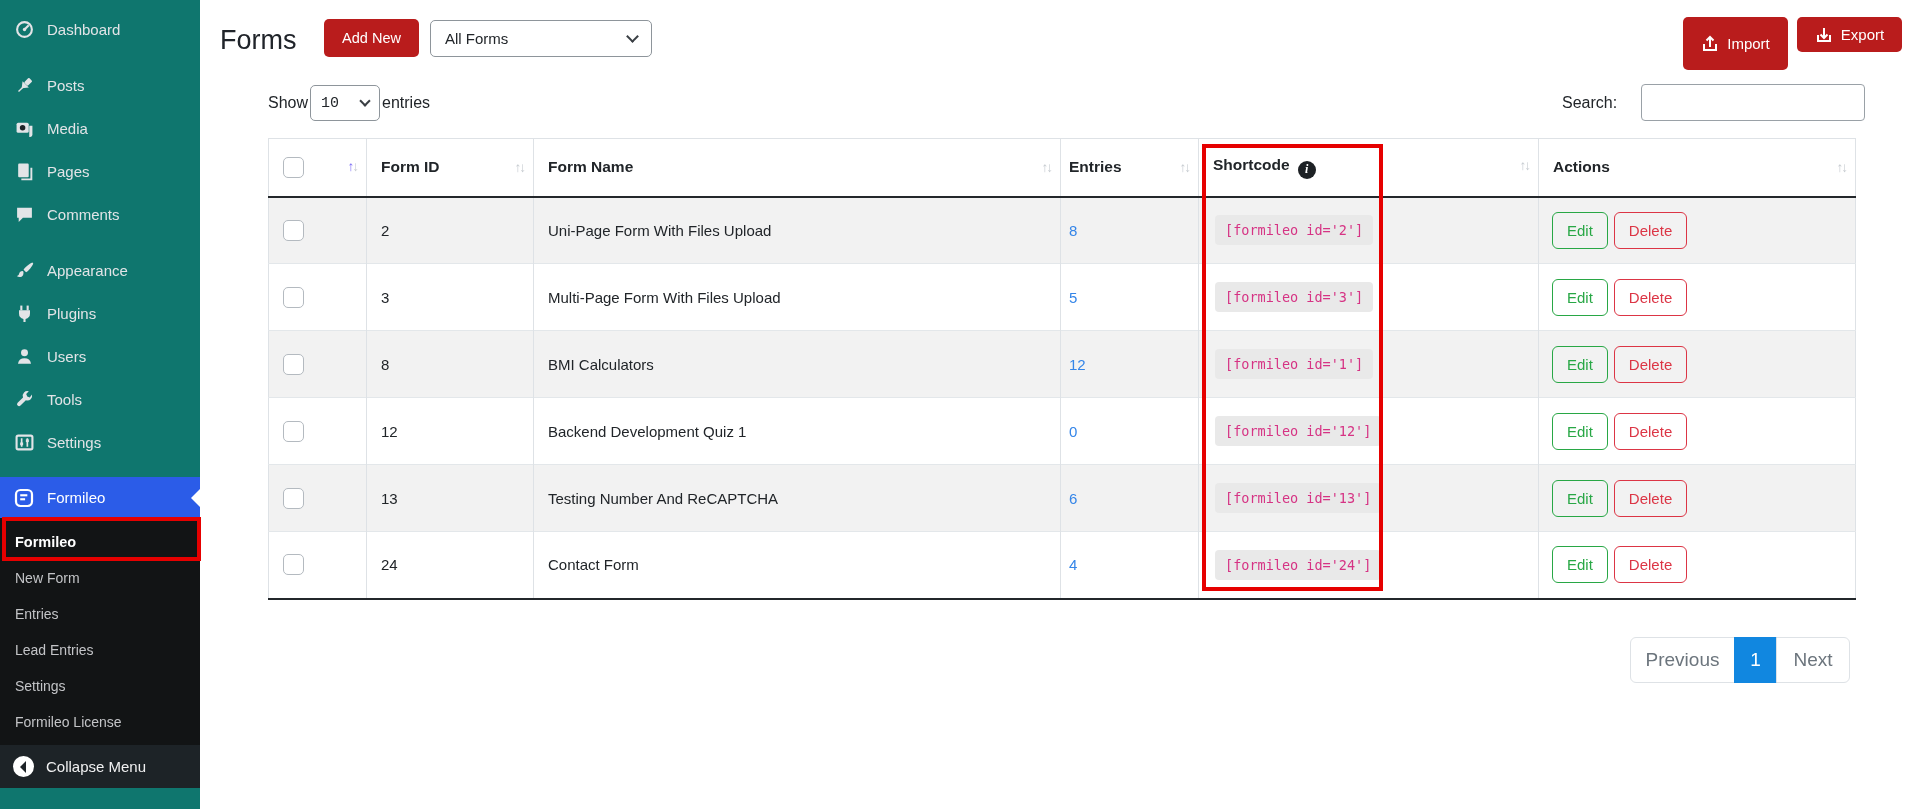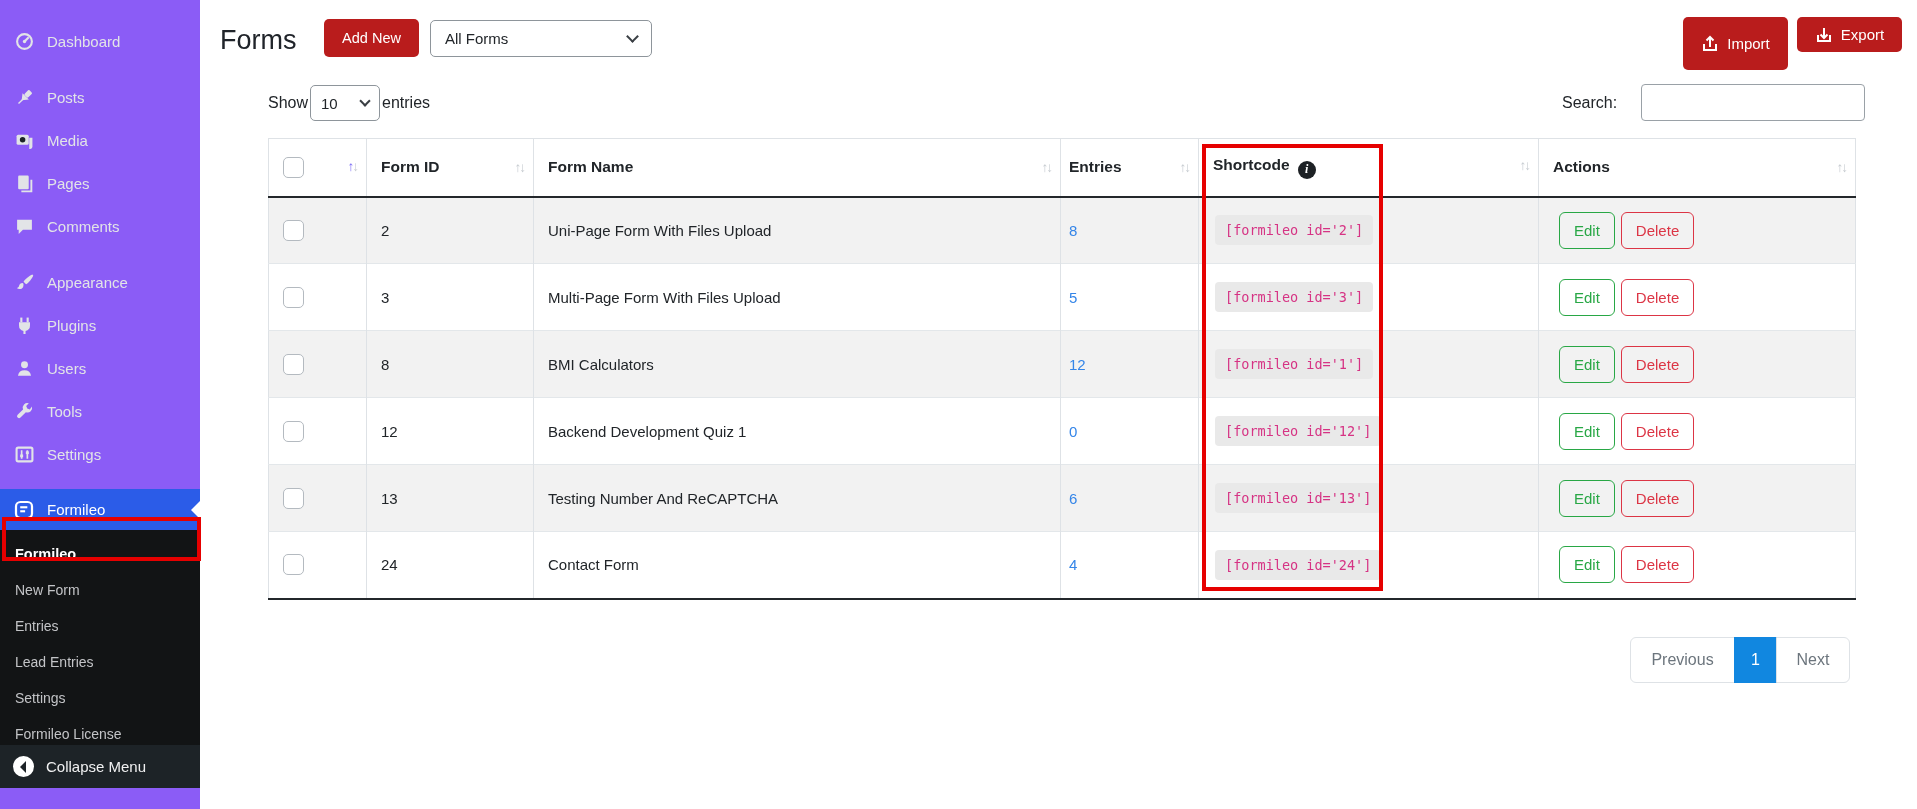--- a/index.html
+++ b/index.html
@@ -2,21 +2,21 @@
 <html><head>
 <meta charset="utf-8">
 <style>
   * { margin:0; padding:0; box-sizing:border-box; }
   html,body { background:#fff; }
   #app {
     position:relative; width:1917px; height:809px; overflow:hidden;
     font-family:"Liberation Sans", sans-serif; background:#fff; color:#212529;
   }
   
-  .sidebar { position:absolute; left:0; top:0; width:200px; height:809px; background:#8b5cf6; padding-top:20px; }
+  .sidebar { position:absolute; left:0; top:0; width:200px; height:809px; background:#0f766e; padding-top:8px; }
   .mi { height:43px; display:flex; align-items:center; gap:13px; padding-left:14px; color:#e2e4e7; font-size:15px; cursor:pointer; }
   .mi .ico { width:20px; height:20px; display:flex; align-items:center; justify-content:center; flex:0 0 20px; }
   .mi svg { display:block; }
   .sp13 { height:13px; }
   .mi.active { background:#2b5ce8; color:#fff; height:41px; position:relative; }
   .mi.active .arrow-notch { position:absolute; right:0; top:50%; margin-top:-9px; width:0; height:0;
     border:9px solid transparent; border-right-color:#ffffff; border-left-width:0; }
   .submenu { background:#121415; padding:6px 0 11px 0; }
   .smi { height:36px; display:flex; align-items:center; padding-left:15px; color:#c3c4c7; font-size:14px; cursor:pointer; }
   .smi.bold { color:#fff; font-weight:bold; font-size:14.5px; }
@@ -27,51 +27,51 @@
   
   .page-title { position:absolute; left:220px; top:25px; font-size:27px; color:#20242a; }
   .btn-blue { position:absolute; background:#b91c1c; color:#fff; border:none; border-radius:5px; font-size:14.5px; font-family:inherit; display:flex; align-items:center; justify-content:center; gap:8px; cursor:pointer; }
   .btn-add { left:324px; top:19px; width:95px; height:38px; }
   .btn-import { left:1683px; top:17px; width:105px; height:53px; font-size:15px; }
   .btn-export { left:1797px; top:17px; width:105px; height:35px; font-size:15px; }
   .select-box { position:absolute; background:#fff; border:1px solid #8e959b; border-radius:5px; display:flex; align-items:center; font-size:15px; color:#212529; cursor:pointer; }
   .filter-select { left:430px; top:20px; width:222px; height:37px; padding:0 14px; }
   .filter-select .chev { margin-left:auto; width:9px; height:9px; border-right:2px solid #3a3f44; border-bottom:2px solid #3a3f44; transform:rotate(45deg); margin-top:-5px; }
   .show-group { position:absolute; left:268px; top:85px; height:36px; display:flex; align-items:center; gap:2px; font-size:16px; color:#212529; }
-  .size-select { position:relative; width:70px; height:36px; border:1px solid #8e959b; border-radius:5px; background:#fff; display:flex; align-items:center; padding:0 10px; font-size:15px; cursor:pointer; }
+  .size-select { position:relative; width:70px; height:36px; border:1px solid #8e959b; border-radius:5px; background:#fff; display:flex; align-items:center; padding:0 10px; font-size:15px; cursor:pointer;font-family:Liberation Mono, monospace; }
   .size-select .chev { margin-left:auto; width:8px; height:8px; border-right:2px solid #3a3f44; border-bottom:2px solid #3a3f44; transform:rotate(45deg); margin-top:-4px; }
   .search-group { position:absolute; left:1562px; top:84px; height:37px; display:flex; align-items:center; gap:24px; font-size:16px; color:#212529; }
   .search-input { width:224px; height:37px; border:1px solid #9aa1a7; border-radius:4px; background:#fff; font-size:15px; padding:0 10px; font-family:inherit; }
   
   .table-wrap { position:absolute; left:268px; top:138px; width:1587px; }
   table { border-collapse:collapse; table-layout:fixed; width:1587px; border:1px solid #dee2e6; border-bottom:2px solid #23272b; }
   th, td { text-align:left; vertical-align:middle; }
   th:not(:first-child), td:not(:first-child) { border-left:1px solid #dee2e6; }
   thead tr { height:58px; }
   th { font-size:15.5px; font-weight:bold; color:#212529; padding-left:14px; border-bottom:2px solid #23272b; cursor:pointer; }
   tbody tr { height:67px; background:#fff; }
   tbody tr:nth-child(odd) { background:#f2f2f2; }
   tbody tr:not(:first-child) td { border-top:1px solid #e3e7ea; }
   td { font-size:15px; color:#212529; padding-left:14px; }
   td.c-entries, th.c-entries { padding-left:8px; }
   td.c-short { padding-left:16px; }
-  td.c-act { padding-left:20px; }
+  td.c-act { padding-left:13px; }
   .sort { float:right; margin-right:9px; margin-top:2px; font-size:13.5px; letter-spacing:-2px; color:#c6cbd0; font-weight:normal; cursor:pointer; }
   .sort .up.active { color:#7e6ff5; font-weight:bold; }
   .cbx { appearance:none; -webkit-appearance:none; width:21px; height:21px; border:1.5px solid #b4bac0; border-radius:5px; background:#fff; cursor:pointer; vertical-align:middle; }
   .entries-link { color:#3485e8; text-decoration:none; cursor:pointer; }
   .badge-code { display:inline-block; background:#e9e9e9; color:#d63384; font-family:"DejaVu Sans Mono", monospace; font-size:13.5px; padding:7px 10px; border-radius:4px; }
   .info-ico { display:inline-flex; width:18px; height:18px; border-radius:50%; background:#1d2125; color:#fff; font-size:12px; font-weight:bold; align-items:center; justify-content:center; margin-left:8px; vertical-align:-3px; font-family:"Liberation Serif", serif; font-style:italic; }
   .btn-edit, .btn-del { background:transparent; border-radius:6px; font-size:15px; font-family:inherit; padding:9px 14px; cursor:pointer; }
   .btn-edit { border:1px solid #28a745; color:#28a745; margin-right:6px; }
   .btn-del { border:1px solid #dc3545; color:#dc3545; }
   .table-redbox { position:absolute; left:1202px; top:144px; width:181px; height:447px; border:4px solid #e60000; pointer-events:none; }
   
   .pagination { position:absolute; left:1630px; top:637px; display:flex; }
-  .pg { height:46px; border:1px solid #dee2e6; background:#fff; color:#6c757d; font-size:16px; display:flex; align-items:center; justify-content:center; cursor:pointer; }
+  .pg { height:46px; border:1px solid #dee2e6; background:#fff; color:#6c757d; font-size:19px; display:flex; align-items:center; justify-content:center; cursor:pointer; }
   .pg-prev { width:105px; border-radius:6px 0 0 6px; }
   .pg-cur { width:43px; background:#1187e0; border-color:#1187e0; color:#fff; margin-left:-1px; }
   .pg-next { width:74px; border-radius:0 6px 6px 0; margin-left:-1px; }
 </style>
 </head>
 <body>
 
 <div id="app">
 
   <div class="sidebar">

